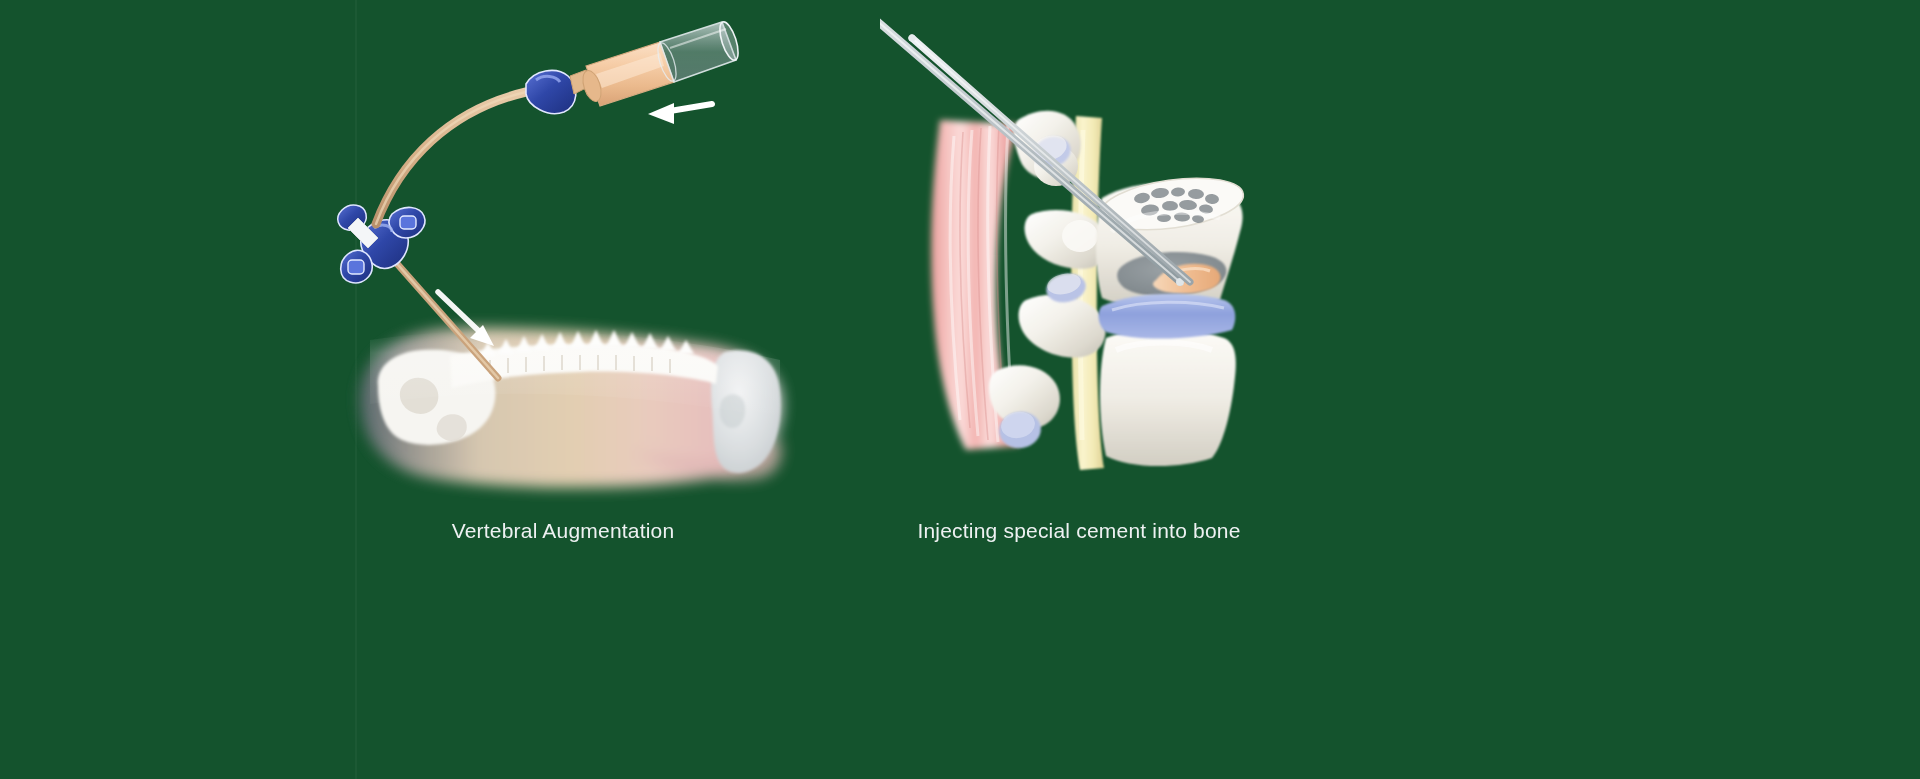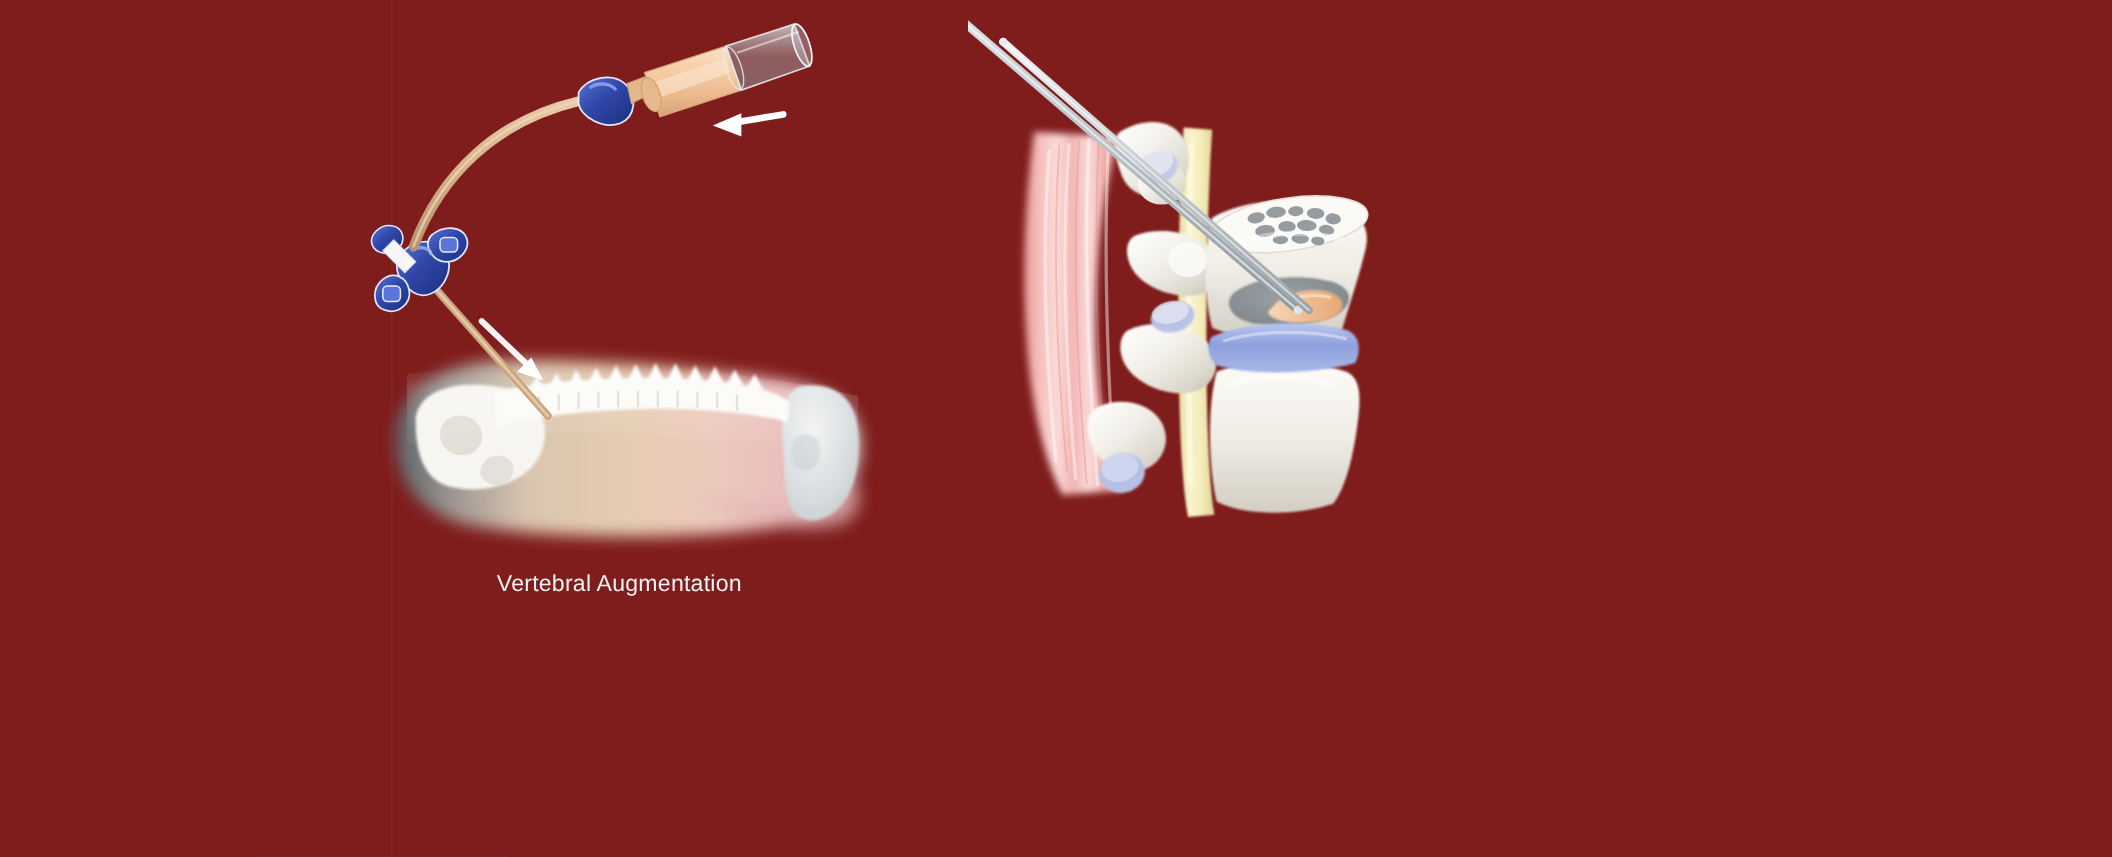--- a/index.html
+++ b/index.html
@@ -23,21 +23,21 @@
     letter-spacing:.2px;
     white-space:nowrap;
     text-align:center;
     transform:translateX(-50%);
     font-family:"Liberation Sans",sans-serif;
   }
 </style>
 </head>
 <body style="background: rgb(90, 104, 111);">
 
-<div id="stage" style="background: #7f1d1d;">
+<div id="stage" style="background: #14532d;">
 
   <div class="seam" style="left:355px"></div>
 
   <div class="panel" style="left:330px;top:0px;width:560px;height:520px;">
     <svg width="560" height="520" viewBox="0 0 560 520" xmlns="http://www.w3.org/2000/svg">
       <defs>
         <linearGradient id="lgBarrel" x1="0" y1="0" x2="0" y2="1">
           <stop offset="0" stop-color="#fbe0c6"></stop>
           <stop offset=".35" stop-color="#f6cda7"></stop>
           <stop offset=".7" stop-color="#eab98c"></stop>
@@ -436,14 +436,15 @@
         <stop offset="0" stop-color="#eef2f4"></stop>
         <stop offset=".5" stop-color="#c3cacd"></stop>
         <stop offset="1" stop-color="#9aa4a9"></stop>
       </linearGradient>
     </defs>
     <line x1="22" y1="18" x2="300" y2="262" stroke="url(#lgNeedleTop)" stroke-width="7" stroke-linecap="round"></line>
     <line x1="22" y1="18" x2="300" y2="262" stroke="#ffffff" stroke-width="1.8" stroke-linecap="round" opacity=".55"></line>
     <circle cx="22" cy="18" r="3.6" fill="#e6ebed"></circle>
   </svg>
 
+  <div class="caption" style="left:1079px;top:519px;">Injecting special cement into bone</div>
 
 </div>
 
 </body></html>

